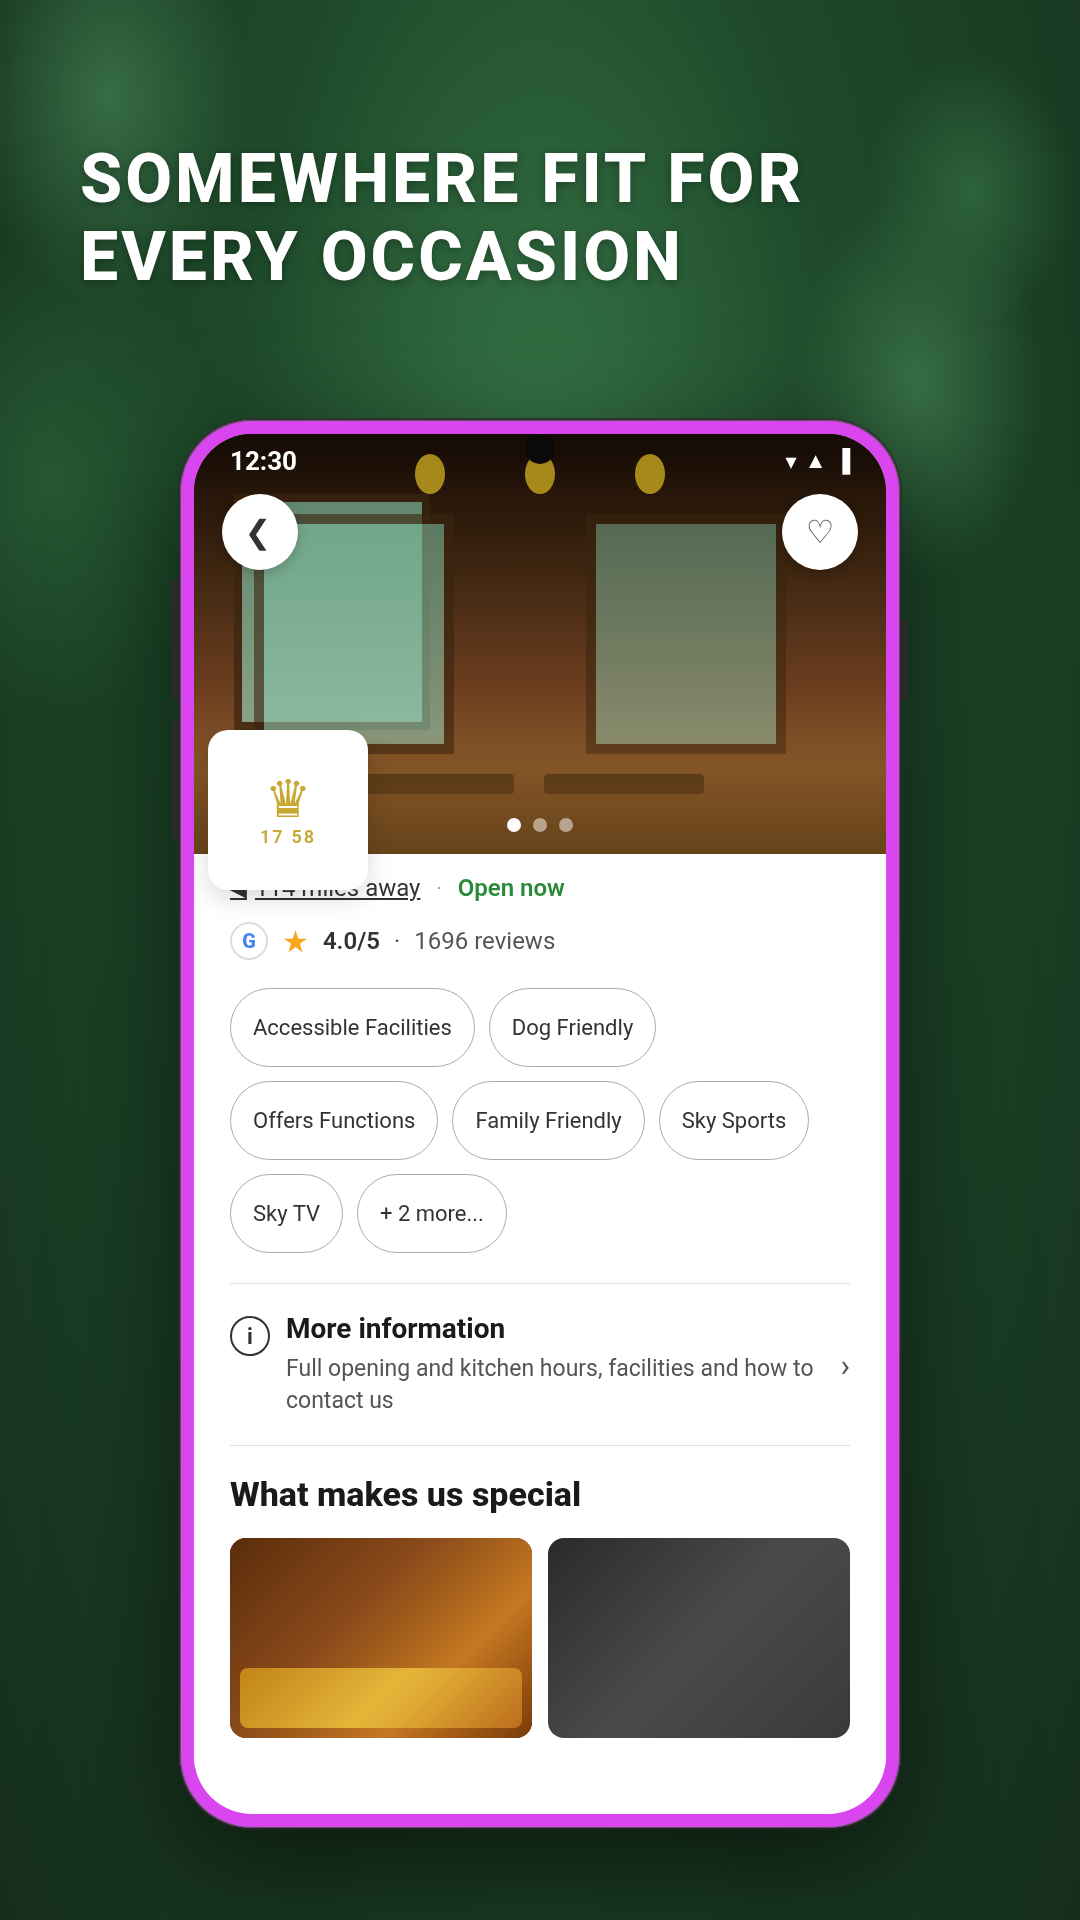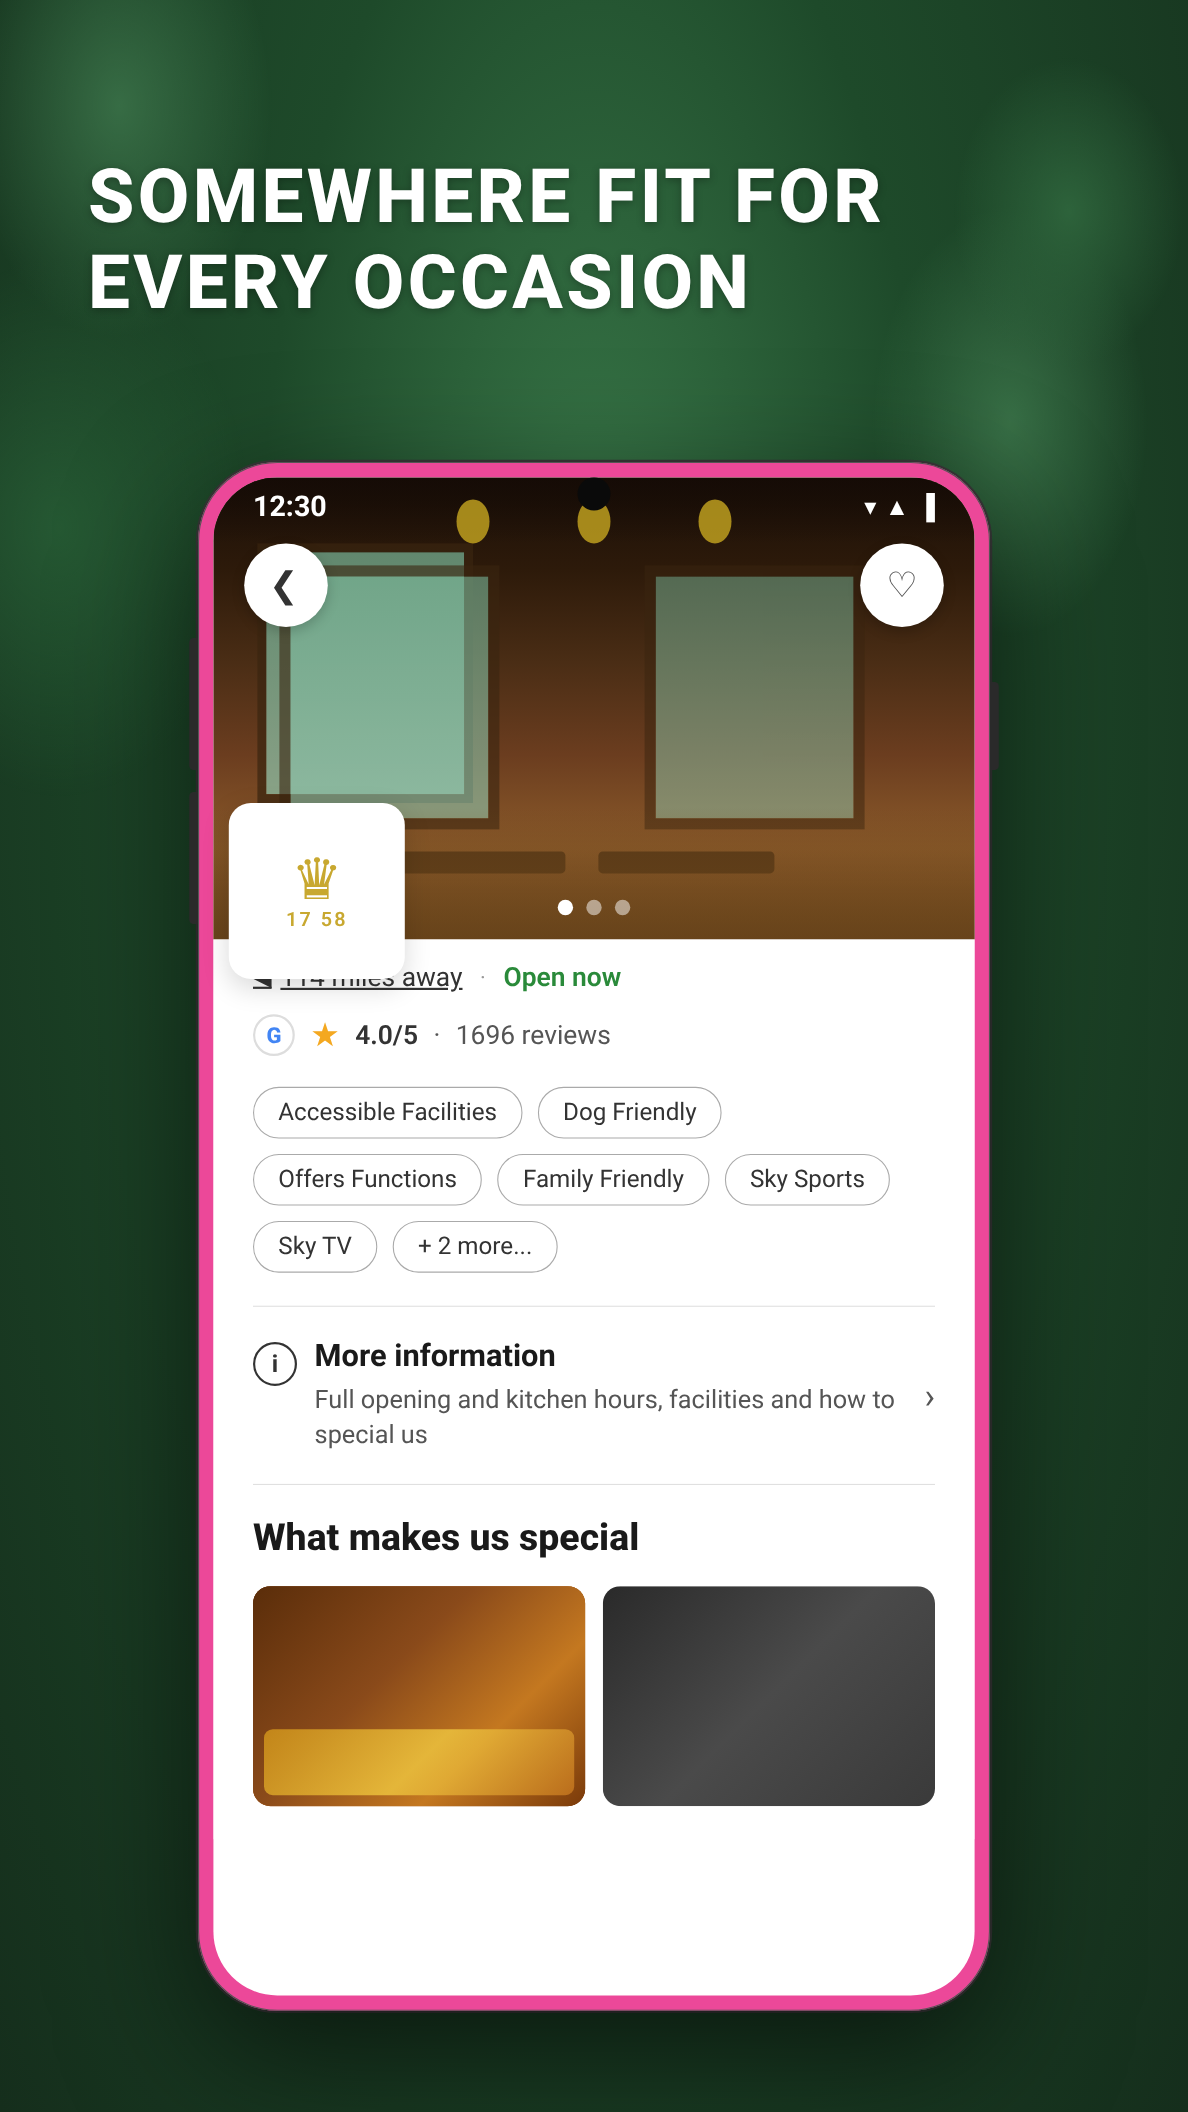--- a/index.html
+++ b/index.html
@@ -54,21 +54,21 @@
       position: absolute;
       top: 420px;
       left: 50%;
       transform: translateX(-50%);
       width: 720px;
       z-index: 20;
     }
 
     .phone-frame {
       width: 720px;
-      background: #ec4899;
+      background: #d946ef;
       border-radius: 72px;
       padding: 14px;
       box-shadow: 
         0 40px 120px rgba(0,0,0,0.6),
         0 0 0 2px #3a3a3a,
         inset 0 0 0 1px #555;
       position: relative;
     }
 
     
@@ -374,21 +374,21 @@
     .tags-container {
       display: flex;
       flex-wrap: wrap;
       gap: 14px;
       margin-bottom: 30px;
     }
 
     .tag {
       border: 1.5px solid #aaa;
       border-radius: 50px;
-      padding: 10px 22px;
+      padding: 26px 22px;
       font-size: 22px;
       color: #333;
       white-space: nowrap;
     }
 
     
     .divider {
       height: 1px;
       background: #e0e0e0;
       margin: 0 0 28px;
@@ -576,21 +576,21 @@
           <span class="tag">+ 2 more...</span>
         </div>
 
         <div class="divider"></div>
 
         <div class="more-info-section">
           <div class="more-info-left">
             <div class="info-icon">i</div>
             <div class="more-info-text">
               <h3>More information</h3>
-              <p>Full opening and kitchen hours, facilities and how to special us</p>
+              <p>Full opening and kitchen hours, facilities and how to contact us</p>
             </div>
           </div>
           <span class="chevron-right">›</span>
         </div>
 
         <div class="divider"></div>
 
         <div class="special-section">
           <h2>What makes us special</h2>
           <div class="special-images">

